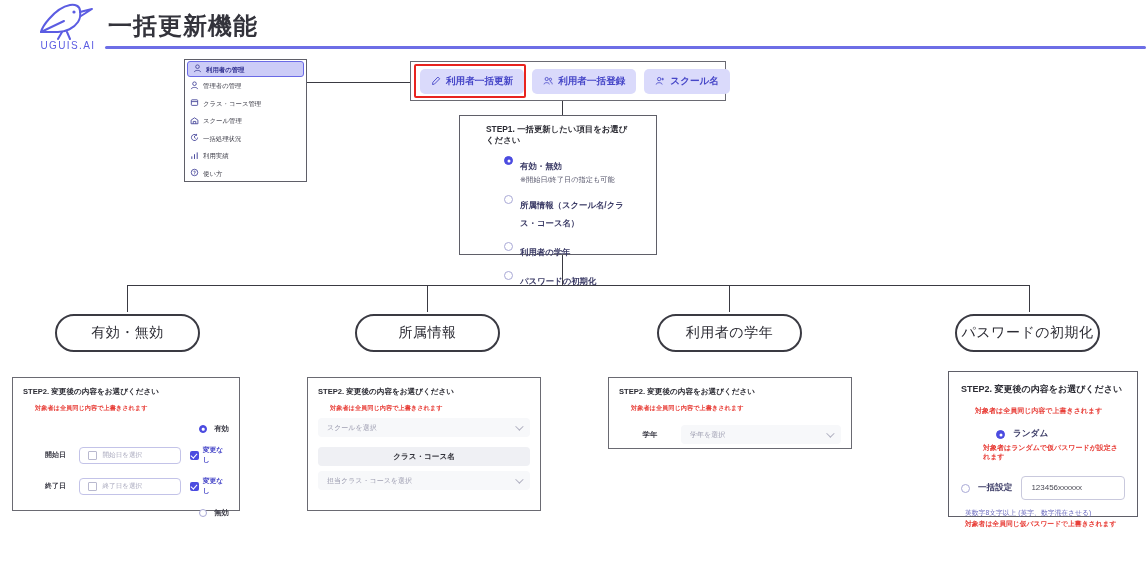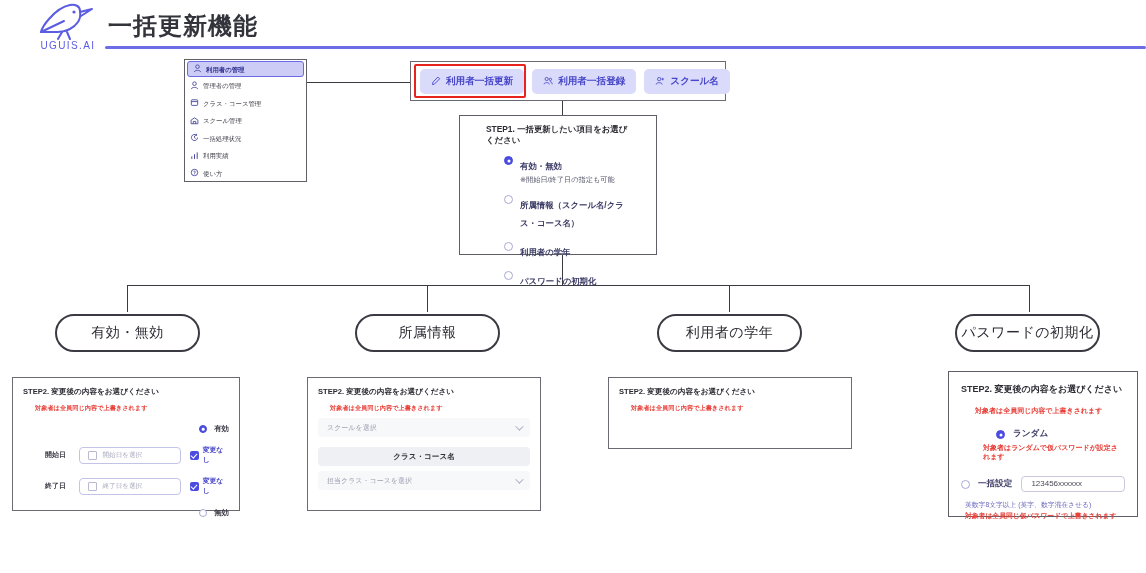--- a/index.html
+++ b/index.html
@@ -175,21 +175,21 @@
   
   #card4{left:948px;top:371px;width:190px;height:146px;padding:11px 12px;
     border:1px solid #5f5f68;}
   #card4 .card-title{font-size:9px;}
   #card4 .warn{font-size:7px;margin:10px 0 0 14px;}
   .c4-opt{display:flex;align-items:flex-start;margin-top:13px;padding-left:35px;}
   .c4-lbl{font-size:8.6px;font-weight:bold;color:#3b3b66;margin-left:8px;line-height:1;}
   .c4-note{font-size:7px;color:#e8403a;font-weight:bold;margin:5px 0 0 22px;line-height:1.25;}
   .c4-row{display:flex;align-items:center;margin-top:14px;}
   .pwbox{
-    flex:1;height:16px;border:1px solid #c9c9dd;border-radius:4px;background:#fff;
+    flex:1;height:24px;border:1px solid #c9c9dd;border-radius:4px;background:#fff;
     display:flex;align-items:center;padding:0 9px;box-sizing:border-box;
     font-size:8px;color:#4a4a55;margin-left:9px;
   }
   .c4-hint{font-size:6.8px;color:#6a6abf;margin:8px 0 0 4px;line-height:1.35;}
   .c4-hint2{font-size:6.8px;color:#e8403a;font-weight:bold;margin:2px 0 0 4px;line-height:1.35;}
 </style>
 </head>
 <body>
 
 <div class="root">
@@ -428,20 +428,27 @@
     <div class="sel">
       <span>担当クラス・コースを選択</span>
       <span class="chev"></span>
     </div>
   </div>
 
   <div class="card" id="card3">
     <div class="card-title">STEP2. 変更後の内容をお選びください</div>
     <div class="warn">対象者は全員同じ内容で上書きされます</div>
 
+    <div class="c3-row">
+      <span class="c3-lbl">学年</span>
+      <span class="c3-sel">
+        <span>学年を選択</span>
+        <span class="chev"></span>
+      </span>
+    </div>
   </div>
 
   <div class="card" id="card4">
     <div class="card-title">STEP2. 変更後の内容をお選びください</div>
     <div class="warn">対象者は全員同じ内容で上書きされます</div>
 
     <div class="c4-opt">
       <span class="radio on"></span>
       <span class="c4-lbl">ランダム</span>
     </div>

